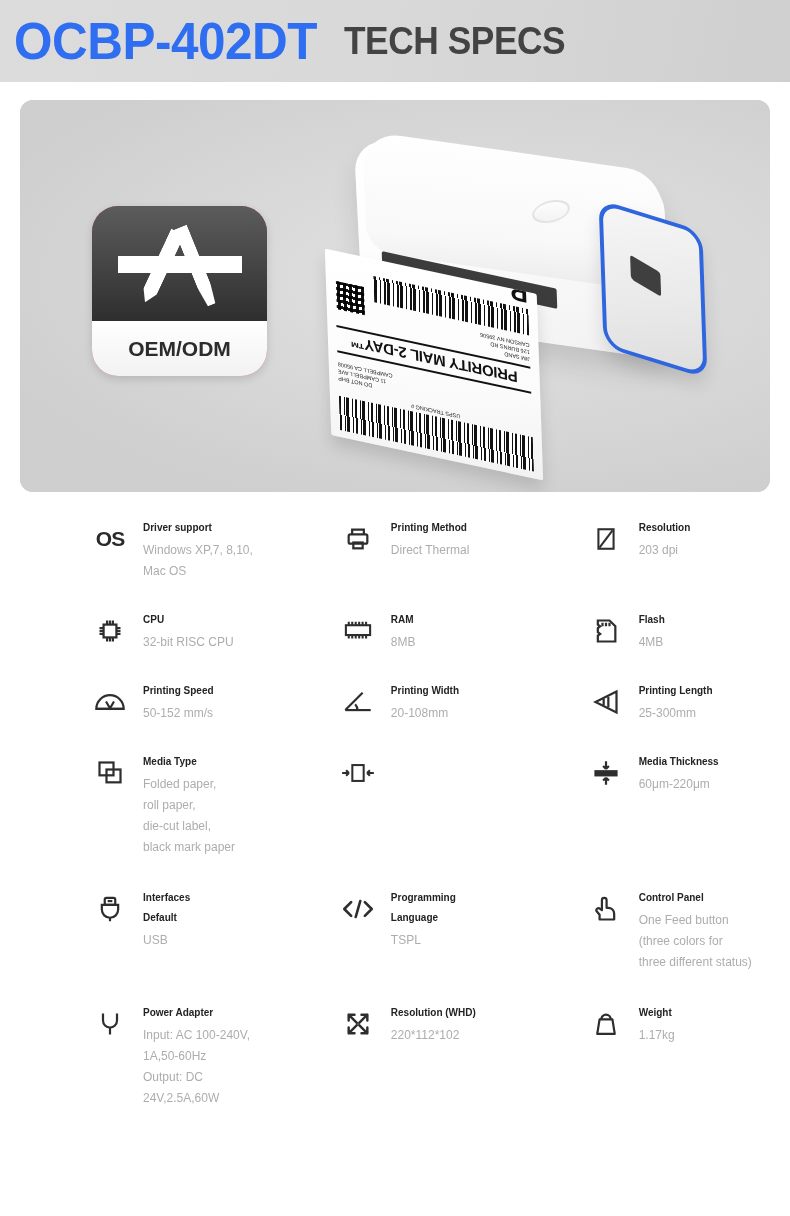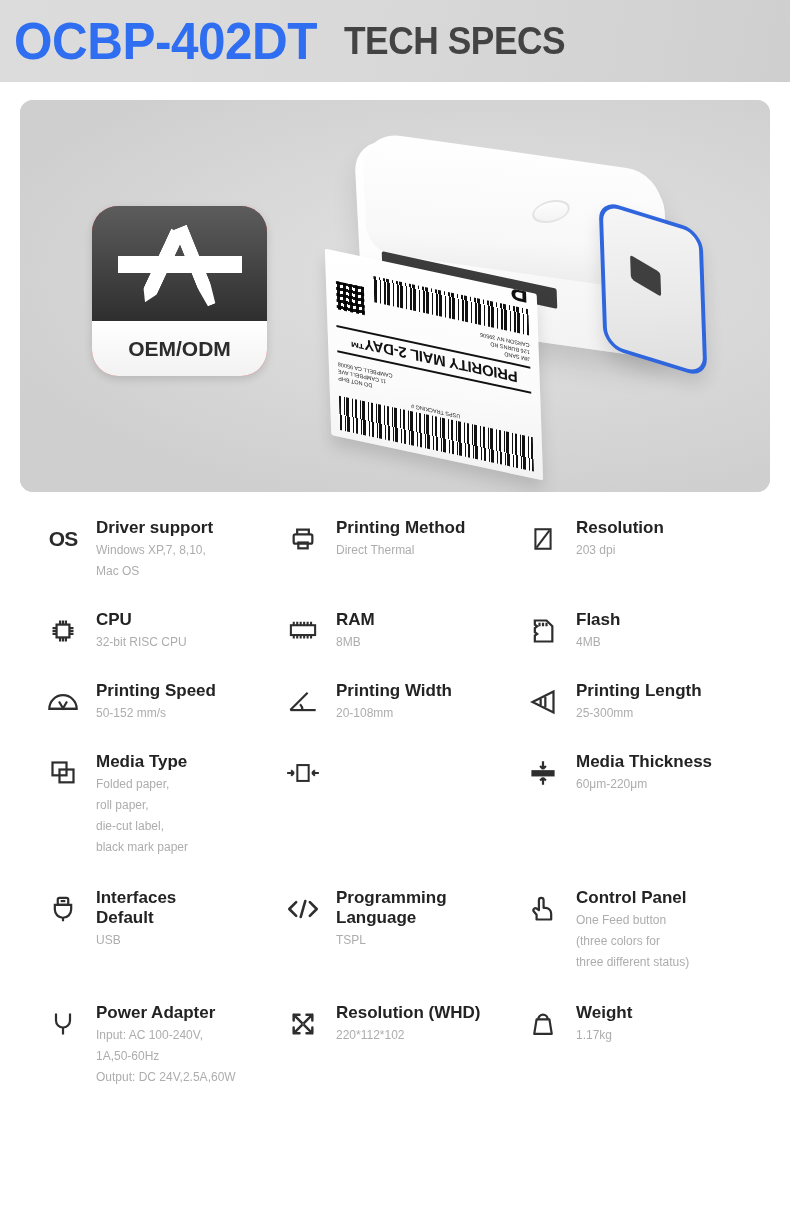--- a/index.html
+++ b/index.html
@@ -186,37 +186,38 @@
   .specs {
     position: absolute;
     left: 0; top: 516px;
     width: 790px;
   }
   .spec-row { display: flex; width: 790px; }
   .spec-cell {
     display: flex;
     align-items: flex-start;
     padding-left: 14px;
+    margin-left: 47px;
   }
   .col1 { width: 270px; padding-left: 44px; }
   .col2 { width: 240px; }
   .col3 { width: 260px; }
 
   .spec-icon {
     flex: 0 0 auto;
     width: 38px; height: 38px;
     margin-right: 14px;
     margin-top: 4px;
     display: flex; align-items: center; justify-content: center;
     color: #2e2e2e;
   }
   .spec-icon svg { display:block; }
   .spec-text { padding-top: 2px; }
   .spec-title {
-    font-size: 17px;
+    font-size: 10px;
     font-weight: 700;
     color: #232323;
     line-height: 20px;
     white-space: pre-line;
   }
   .spec-value {
     font-size: 12px;
     color: #adadad;
     line-height: 21px;
     margin-top: 2px;

